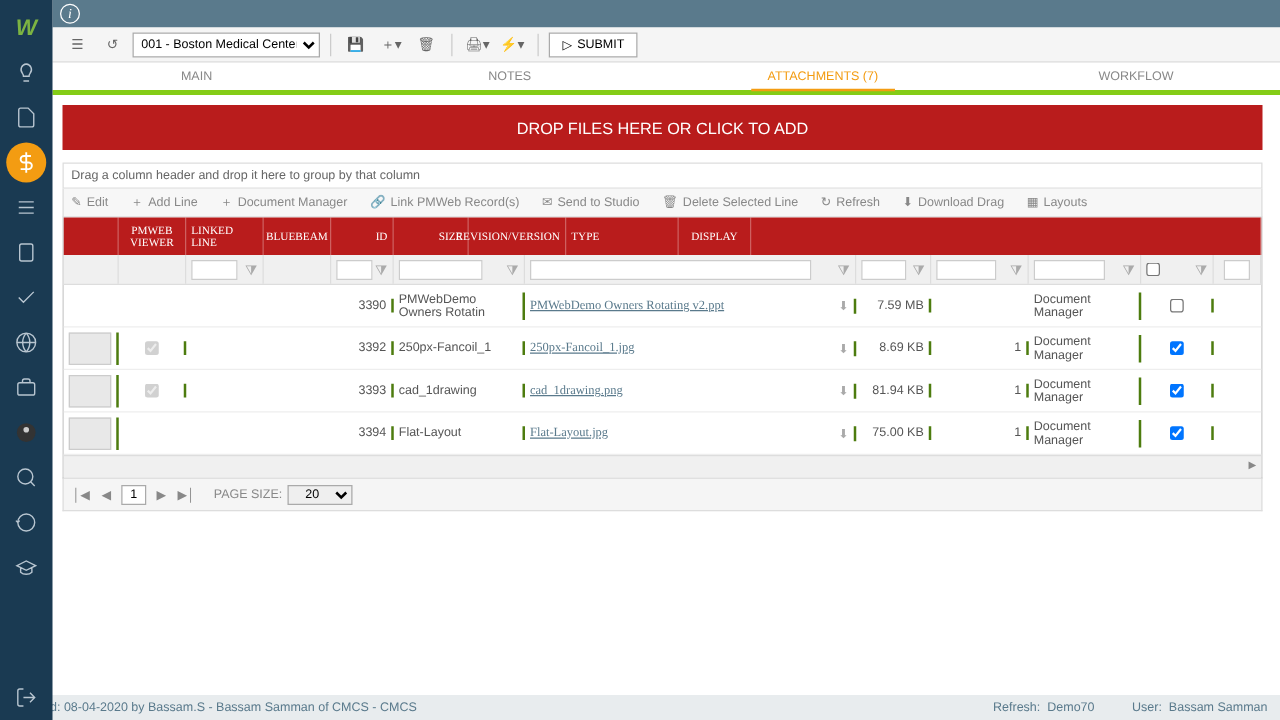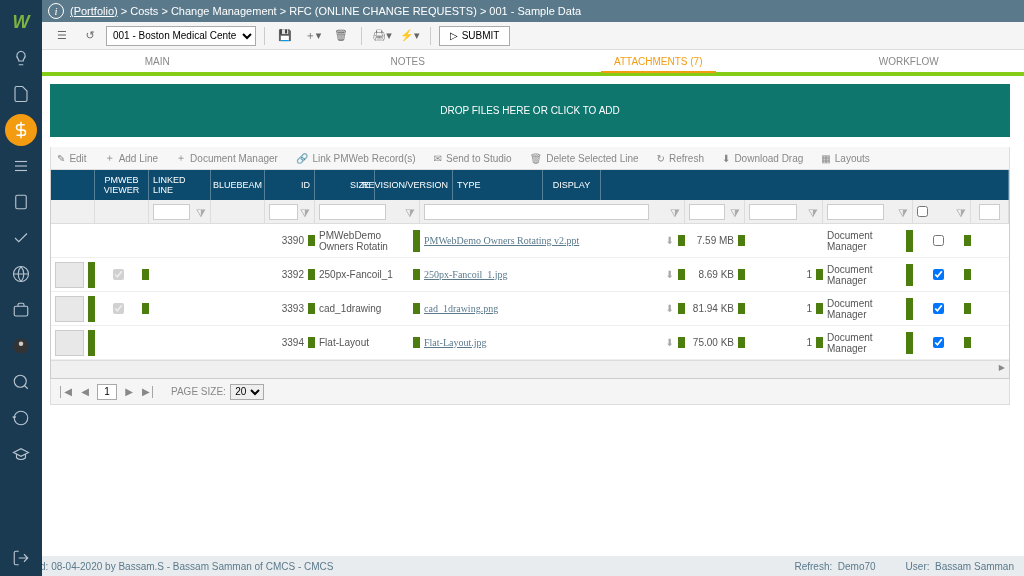--- a/index.html
+++ b/index.html
@@ -21,32 +21,32 @@
 .tb-sep { width: 1px; height: 18px; background: #ccc; margin: 0 4px; }
 .tb-select { height: 20px; font-size: 10px; border: 1px solid #aaa; background: #fff; padding: 0 2px; max-width: 150px; }
 .submit-btn { height: 20px; border: 1px solid #aaa; background: #fff; padding: 0 10px; font-size: 10px; display: flex; align-items: center; gap: 4px; cursor: pointer; }
 
 .tabs { position: absolute; left: 42px; top: 50px; right: 0; height: 26px; display: flex; border-bottom: 4px solid #84cc16; gap: 20px; }
 .tab { flex: 1; display: flex; align-items: center; justify-content: center; font-size: 10px; color: #888; cursor: pointer; position: relative; }
 .tab.active { color: #f39c12; }
 .tab.active::after { content:""; position: absolute; bottom: -1px; left: 25%; right: 25%; height: 2px; background: #f39c12; }
 
 .content { position: absolute; left: 42px; top: 76px; right: 0; bottom: 20px; padding: 8px 14px 0 8px; }
-.dropzone { background: #0f766e; color: #fff; height: 53px; display: flex; align-items: center; justify-content: center; font-size: 10px; margin-bottom: 10px; cursor: pointer; }
+.dropzone { background: #b91c1c; color: #fff; height: 36px; display: flex; align-items: center; justify-content: center; font-size: 13px; margin-bottom: 10px; cursor: pointer; }
 .group-bar { background: #fff; border: 1px solid #ddd; padding: 4px 6px; font-size: 10px; color: #666; }
 .actionbar { background: #f7f7f7; border: 1px solid #ddd; border-top: none; padding: 4px 6px; display: flex; gap: 18px; align-items: center; }
 .action { color: #888; font-size: 10px; display: flex; align-items: center; gap: 4px; cursor: pointer; }
 
 .grid { border: 1px solid #ccc; border-top: none; }
-.grid-header { display: flex; background: #0c4a6e; color: #fff; font-size: 9px; height: 30px; }
+.grid-header { display: flex; background: #b91c1c; color: #fff; font-size: 9px; height: 30px; font-family: Liberation Serif, serif; }
 .grid-filter { display: flex; background: #f0f0f0; height: 24px; border-bottom: 1px solid #ddd; }
 .grid-row { display: flex; height: 34px; border-bottom: 1px solid #eee; align-items: center; font-size: 10px; color: #555; }
 .col { display: flex; align-items: center; justify-content: center; padding: 0 4px; border-right: 1px solid rgba(255,255,255,0.3); }
 .grid-filter .col { border-right: 1px solid #ddd; }
-.grid-row .col { border-right: 7px solid #4d7c0f; }
+.grid-row .col { border-right: 2px solid #4d7c0f; }
 .c-thumb { width: 44px; } .c-pmw { width: 54px; } .c-link { width: 62px; } .c-bb { width: 54px; }
 .c-id { width: 50px; justify-content: flex-end; } .c-desc { width: 105px; justify-content: flex-start; }
 .c-file { width: 265px; justify-content: flex-start; } .c-size { width: 60px; justify-content: flex-end; }
 .c-rev { width: 78px; justify-content: flex-end; } .c-type { width: 90px; justify-content: flex-start; }
 .c-disp { width: 58px; } .c-last { flex: 1; }
 .filter-input { width: 70%; height: 16px; border: 1px solid #ccc; font-size: 9px; }
 .funnel { width: 10px; height: 10px; color: #aaa; margin-left: auto; }
 .thumb { width: 36px; height: 26px; background: #e8e8e8; border: 1px solid #ccc; }
 .file-link { color: #5a7a8c; text-decoration: underline; cursor: pointer; font-family: Liberation Serif, serif; }
 .dl-icon { color: #aaa; margin-left: auto; }
@@ -135,23 +135,20 @@
   <div style="flex:1"></div>
   <div class="sidebar-item">
       <svg viewBox="0 0 24 24">
         <path d="M9 21H5a2 2 0 01-2-2V5a2 2 0 012-2h4M16 17l5-5-5-5M21 12H9"></path>
       </svg>
     </div>
 </div>
 
 <div class="topbar">
   <span class="info-icon">i</span>
-  <span class="breadcrumb">
-    <a>(Portfolio)</a><span> &gt; Costs &gt; Change Management &gt; RFC (ONLINE CHANGE REQUESTS) &gt; 001 - Sample Data</span>
-  </span>
 </div>
 
 <div class="toolbar">
   <span class="tb-btn">☰</span>
   <span class="tb-btn">↺</span>
   <select class="tb-select"><option>001 - Boston Medical Center - Samp</option></select>
   <span class="tb-sep"></span>
   <span class="tb-btn">💾</span>
   <span class="tb-btn">＋▾</span>
   <span class="tb-btn">🗑</span>
@@ -164,20 +161,21 @@
 
 <div class="tabs">
   <div class="tab">MAIN</div>
   <div class="tab">NOTES</div>
   <div class="tab active">ATTACHMENTS (7)</div>
   <div class="tab">WORKFLOW</div>
 </div>
 
 <div class="content">
   <div class="dropzone">DROP FILES HERE OR CLICK TO ADD</div>
+  <div class="group-bar">Drag a column header and drop it here to group by that column</div>
   <div class="actionbar">
     <span class="action">✎ <span>Edit</span></span>
     <span class="action">＋ <span>Add Line</span></span>
     <span class="action">＋ <span>Document Manager</span></span>
     <span class="action">🔗 <span>Link PMWeb Record(s)</span></span>
     <span class="action">✉ <span>Send to Studio</span></span>
     <span class="action">🗑 <span>Delete Selected Line</span></span>
     <span class="action">↻ <span>Refresh</span></span>
     <span class="action">⬇ <span>Download Drag</span></span>
     <span class="action">▦ <span>Layouts</span></span>
@@ -327,21 +325,21 @@
     <div class="grid-scroll"></div>
   </div>
 
   <div class="pager">
     <span class="pg-btn">│◀</span>
     <span class="pg-btn">◀</span>
     <input class="pg-input" value="1" style="">
     <span class="pg-btn">▶</span>
     <span class="pg-btn">▶│</span>
     <span style="margin-left:10px">PAGE SIZE:</span>
-    <select class="pg-input" style="width:34px"><option>20</option></select>
+    <select class="pg-input" style="width:52px"><option>20</option></select>
   </div>
 </div>
 
 <div class="footer">
   <span>Created:  08-04-2020 by Bassam.S - Bassam Samman of CMCS - CMCS</span>
   <div class="right">
     <span><span>Refresh:</span>&nbsp;&nbsp;<span>Demo70</span></span>
     <span><span>User:</span>&nbsp;&nbsp;<span>Bassam Samman</span></span>
   </div>
 </div>

